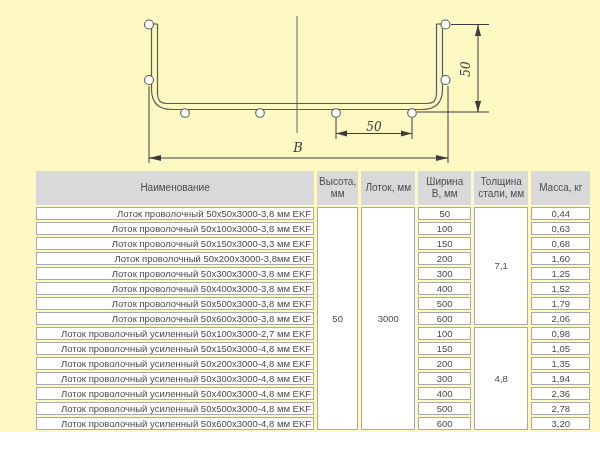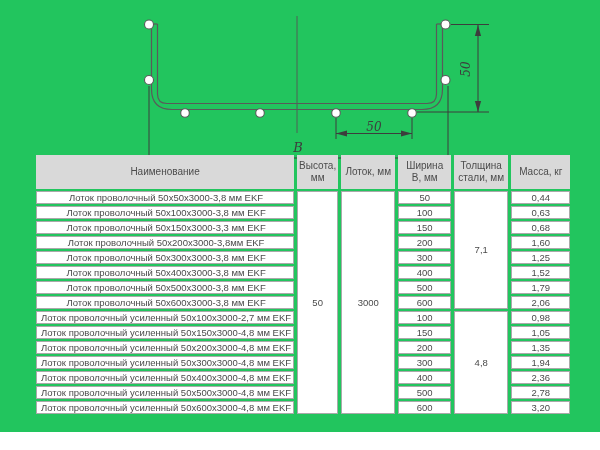--- a/index.html
+++ b/index.html
@@ -1,40 +1,40 @@
 <!DOCTYPE html>
 <html><head>
 <meta charset="utf-8">
 <style>
   html,body{margin:0;padding:0;}
   .page{
-    position:relative;width:600px;height:432px;background:#22c55e;overflow:hidden;
+    position:relative;width:600px;height:432px;background:#fef9c3;overflow:hidden;
     font-family:"Liberation Sans",sans-serif;color:#4a4a4a;text-decoration:underline;
   }
   
   .drawing{position:absolute;left:0;top:0;}
   .dim-label{
     font-family:"DejaVu Serif",serif;font-style:italic;fill:#3d3d3d;
   }
   
-  .tbl-wrap{position:absolute;left:33px;top:153px;}
+  .tbl-wrap{position:absolute;left:33px;top:169px;}
   table.spec{
     border-collapse:separate;border-spacing:3px 2px;table-layout:fixed;
   }
   table.spec th{
     background:#d9d9d9;border:none;font-weight:normal;font-size:10px;
     color:#4c4c4c;text-align:center;vertical-align:middle;height:34px;
     line-height:1.25;padding:0 2px;
   }
   table.spec td{
     border:1px solid #a9a9a9;font-size:9.5px;color:#4a4a4a;height:11px;
     padding:0 2px;text-align:center;vertical-align:middle;white-space:nowrap;
     background:#ffffff;line-height:1;
   }
-  table.spec td.name{text-align:center;padding-left:4px;}
+  table.spec td.name{text-align:right;padding-left:24px;}
   .col-name{width:252px;}
   .col-h{width:39px;}
   .col-l{width:54px;}
   .col-w{width:53px;}
   .col-t{width:54px;}
   .col-m{width:59px;}
   .tbl-shadow{
     position:absolute;left:36px;top:440px;width:528px;height:2px;
     background:#ececec;border-radius:2px;
   }

